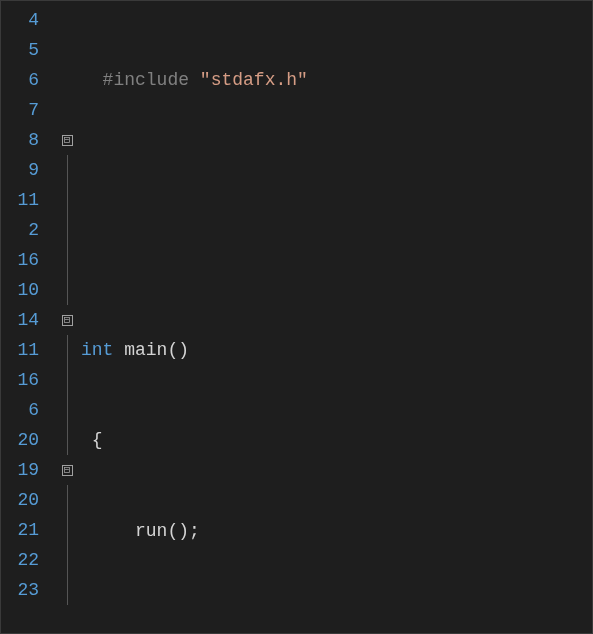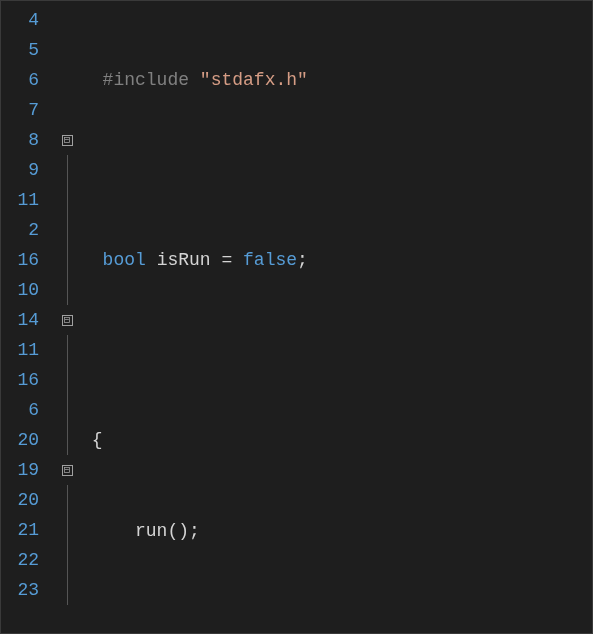--- a/index.html
+++ b/index.html
@@ -155,22 +155,22 @@
         <span class="guideline"></span>
       </div>
     <div class="fold-line">
         <span class="guideline"></span>
       </div>
   </div>
 
   <div class="code">
     <div class="code-line">  <span class="tk-directive">#include</span> <span class="tk-string">"stdafx.h"</span></div>
     <div class="code-line"></div>
-    <div class="code-line">  <span class="tk-keyword">bool</span> <span class="tk-ident">isRun</span><span class="tk-punc"> = </span><span class="tk-keyword">false</span><span class="tk-punc">;</span></div>
     <div class="code-line"></div>
+    <div class="code-line"><span class="tk-keyword">int</span> <span class="tk-func">main</span><span class="tk-punc">()</span></div>
     <div class="code-line"> <span class="tk-punc">{</span></div>
     <div class="code-line">     <span class="tk-func">run</span><span class="tk-punc">()</span><span class="tk-punc">;</span></div>
     
     
     
     
     
     
     
     

